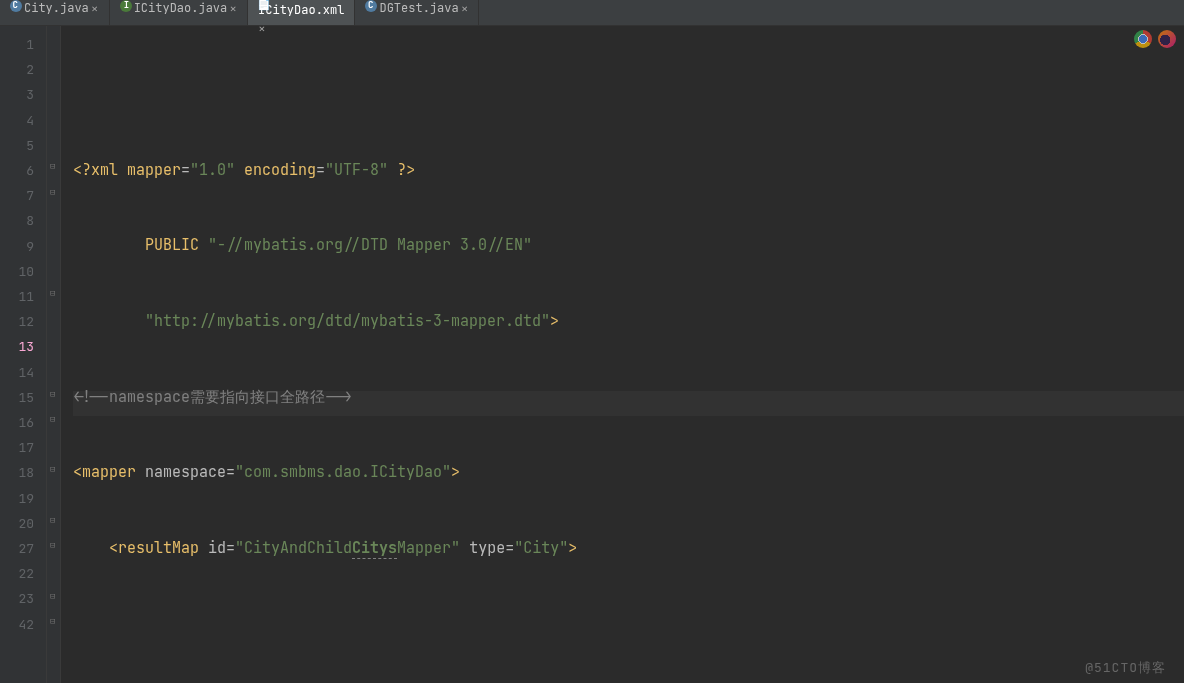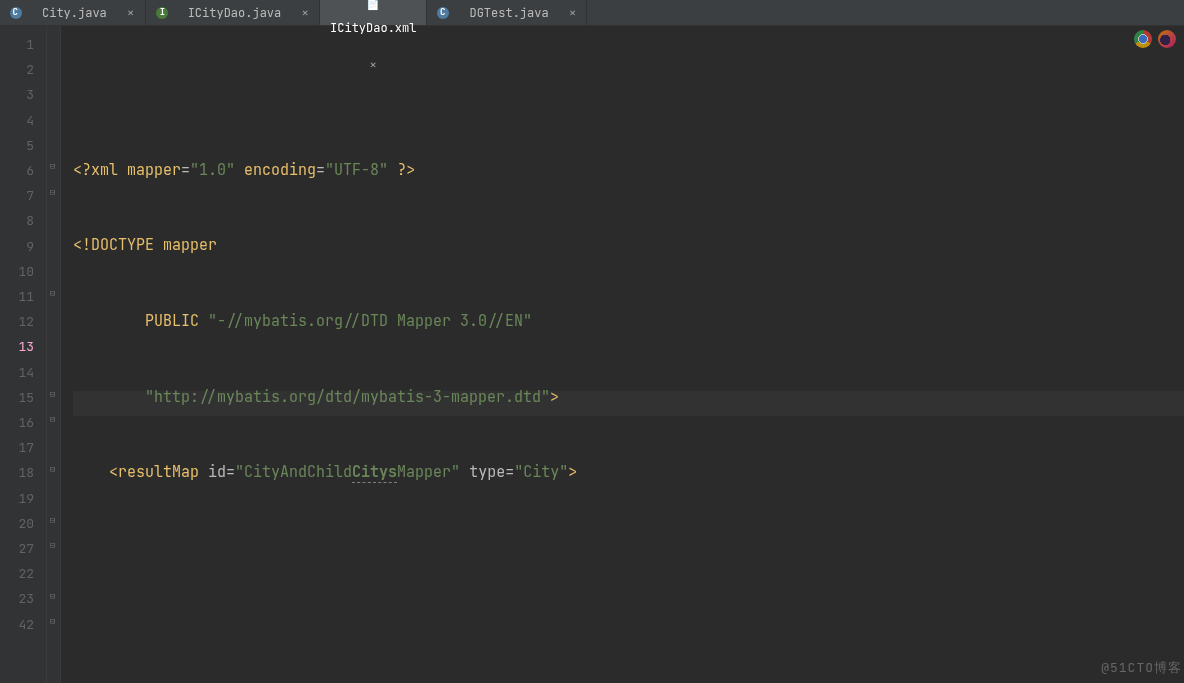--- a/index.html
+++ b/index.html
@@ -1,18 +1,18 @@
 <!DOCTYPE html>
 <html><head>
 <meta charset="utf-8">
 <style>
 * { margin:0; padding:0; box-sizing:border-box; }
 body { background:#2b2b2b; font-family:"JetBrains Mono","Consolas",monospace; font-size:14px; color:#a9b7c6; width:1184px; height:683px; overflow:hidden; position:relative; }
 .tabs { display:flex; background:#3c3f41; height:26px; border-bottom:1px solid #323232; }
-.tab { display:flex; align-items:center; padding:0 10px; color:#bbb; font-size:12px; border-right:1px solid #323232; cursor:pointer; gap:20px; }
+.tab { display:flex; padding:0 10px; color:#bbb; font-size:12px; border-right:1px solid #323232; cursor:pointer; gap:2px; }
 .tab.active { background:#4e5254; color:#fff;flex-direction:column; }
 .tab .close { color:#a0a0a0; font-size:13px; }
 .ficon { width:12px; height:12px; display:inline-block; border-radius:2px; }
 .ic-java { background:#507ba0; border-radius:50%; position:relative; }
 .ic-java::after { content:"C"; position:absolute; left:2.5px; top:-1px; font-size:9px; color:#fff; font-weight:bold; }
 .ic-int { background:#4a7a3a; border-radius:50%; position:relative; }
 .ic-int::after { content:"I"; position:absolute; left:4px; top:-1px; font-size:9px; color:#fff; font-weight:bold; }
 .ic-xml { background:#0000; position:relative; }
 .ic-xml::after { content:"📄"; position:absolute; left:-1px; top:-3px; font-size:11px; }
 .editor { display:flex; height:calc(100% - 26px); }
@@ -25,21 +25,21 @@
 .code > div { position:relative; z-index:1; }
 .t { color:#e8bf6a; }
 .a { color:#bababa; }
 .s { color:#6a8759; }
 .c { color:#808080; }
 .wavy { border-bottom:1px dashed #808080;font-weight:bold; }
 .browsers { position:absolute; top:30px; right:8px; display:flex; gap:6px; opacity:0.7; }
 .browsers span { width:18px; height:18px; border-radius:50%; display:inline-block; }
 .chrome { background:radial-gradient(circle at 50% 50%, #4285f4 30%, #fff 31% 38%, transparent 39%), conic-gradient(#ea4335 0 120deg, #fbbc05 120deg 240deg, #34a853 240deg 360deg); }
 .firefox { background:radial-gradient(circle at 40% 55%, #331e54 35%, transparent 36%), linear-gradient(135deg,#ff9500,#e31587); }
-.watermark { position:absolute; bottom:6px; right:2px; color:#666; font-size:13px; letter-spacing:1px; }
+.watermark { position:absolute; bottom:6px; right:18px; color:#666; font-size:13px; letter-spacing:1px; }
 </style>
 </head>
 <body>
 
 <div class="tabs">
   <div class="tab">
       <span class="ficon ic-java"></span>
       <span>City.java</span>
       <span class="close">×</span>
     </div>
@@ -95,23 +95,24 @@
     <span class="fmark" style="top:387px">⊟</span>
     <span class="fmark" style="top:437px">⊟</span>
     <span class="fmark" style="top:488px">⊟</span>
     <span class="fmark" style="top:513px">⊟</span>
     <span class="fmark" style="top:564px">⊟</span>
     <span class="fmark" style="top:589px">⊟</span>
   </div>
   <div class="code">
     <div class="ln13"></div>
     <div><span class="t">&lt;?</span><span class="t">xml mapper</span><span class="a">=</span><span class="s">"1.0"</span><span> </span><span class="t">encoding</span><span class="a">=</span><span class="s">"UTF-8"</span><span class="t"> ?&gt;</span></div>
-    <div><span class="t">&lt;!</span><span class="t">DOCTYPE </span><span class="t">mapper</span></div>
     <div>        <span class="t">PUBLIC </span><span class="s">"-//mybatis.org//DTD Mapper 3.0//EN"</span></div>
     <div>        <span class="s">"http://mybatis.org/dtd/mybatis-3-mapper.dtd"</span><span class="t">&gt;</span></div>
+    <div><span class="c">&lt;!--namespace需要指向接口全路径--&gt;</span></div>
+    <div><span class="t">&lt;</span><span class="t">mapper </span><span class="a">namespace</span><span class="a">=</span><span class="s">"com.smbms.dao.ICityDao"</span><span class="t">&gt;</span></div>
     <div>    <span class="t">&lt;</span><span class="t">resultMap </span><span class="a">id</span><span class="a">=</span><span class="s">"CityAndChild</span><span class="s wavy">Citys</span><span class="s">Mapper"</span> <span class="a">type</span><span class="a">=</span><span class="s">"City"</span><span class="t">&gt;</span></div>
     
     
     
     
     
     
     
     
     

